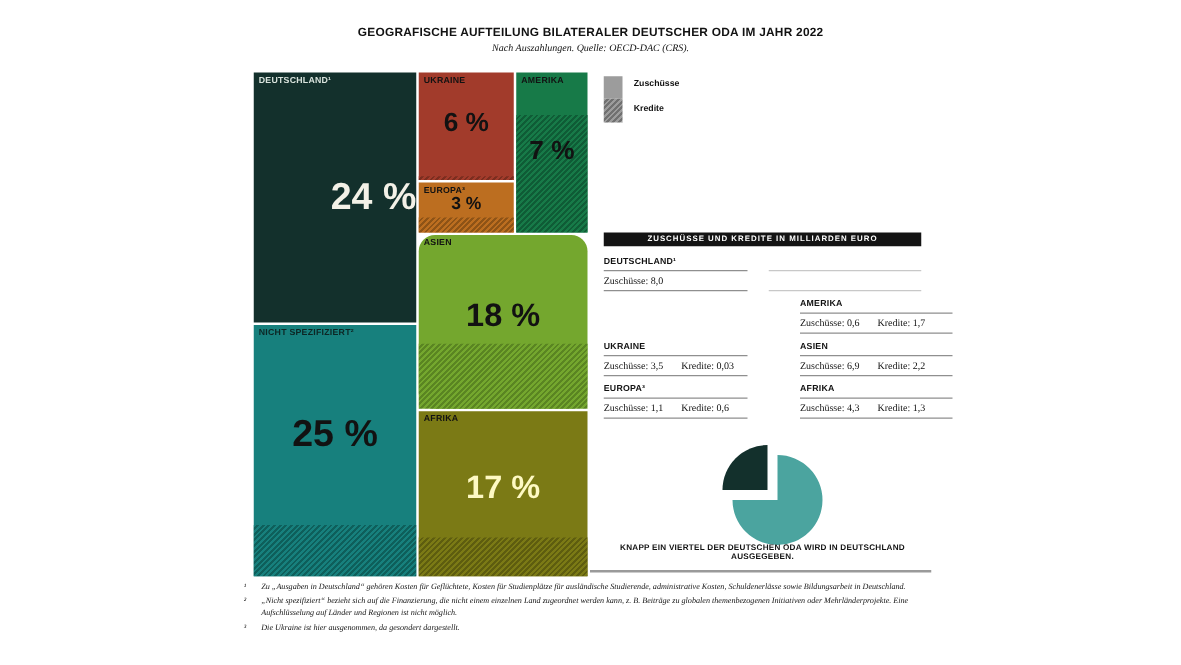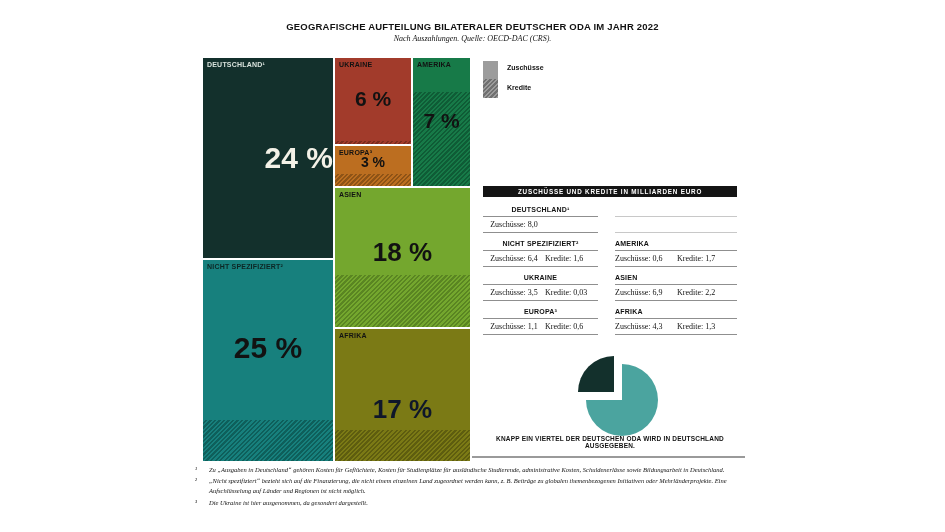--- a/index.html
+++ b/index.html
@@ -46,22 +46,22 @@
   
   .tbl-header{position:absolute;left:483px;top:186px;width:254px;height:11px;background:#141414;
               color:#ffffff;font-size:6.3px;font-weight:700;letter-spacing:.8px;
               display:flex;align-items:center;justify-content:center;}
   .entry{position:absolute;}
   .t-name{font-size:7px;font-weight:700;letter-spacing:.2px;line-height:8px;
           padding-bottom:2px;border-bottom:1px solid #8f8f8f;}
   .t-vals{display:flex;font-family:"Liberation Serif",serif;font-size:8px;line-height:9px;
           padding:3px 0;border-bottom:1px solid #8f8f8f;}
   .t-z{width:62px;}
-  .colL{left:483px;width:115px;text-align:center;}
-  .colR{left:615px;width:122px;}
+  .colL{left:483px;width:115px;}
+  .colR{left:640px;width:122px;}
   .row1{top:206px;} .row2{top:240px;} .row3{top:274px;} .row4{top:308px;}
   .ghost-line{position:absolute;left:615px;width:122px;height:1px;background:#c8c8c8;}
   .g1{top:216px;} .g2{top:232px;}
 
   
   .pie{position:absolute;left:558px;top:350px;width:120px;height:100px;}
   .pie-caption{position:absolute;left:483px;top:435px;width:254px;text-align:center;
                font-size:6.5px;font-weight:700;letter-spacing:.2px;}
   .panel-rule{position:absolute;left:472px;top:456px;width:273px;height:2px;background:#9a9a9a;}
 
@@ -104,29 +104,29 @@
       <span class="tm-pct p-eur" style="color: rgb(18, 18, 18);">3 %</span>
       <div class="tm-hatch h-eur" style="background: repeating-linear-gradient(135deg, rgb(188, 110, 32) 0px, rgb(188, 110, 32) 1.6px, rgb(142, 83, 22) 1.6px, rgb(142, 83, 22) 3.2px);"></div>
     </div>
 
     <div class="tm-block b-ame" style="background-color: rgb(23, 122, 72);">
       <span class="tm-label" style="color: rgb(18, 18, 18);">AMERIKA</span>
       <span class="tm-pct p-ame" style="color: rgb(18, 18, 18);">7 %</span>
       <div class="tm-hatch h-ame" style="background: repeating-linear-gradient(135deg, rgb(23, 122, 72) 0px, rgb(23, 122, 72) 1.6px, rgb(15, 92, 54) 1.6px, rgb(15, 92, 54) 3.2px);"></div>
     </div>
 
-    <div class="tm-block b-asi" style="background-color: rgb(116, 167, 46);">
+    <div class="tm-block b-asi" style="background-color: rgb(116, 167, 46); border-radius: 13px;">
       <span class="tm-label" style="color: rgb(18, 18, 18);">ASIEN</span>
       <span class="tm-pct p-asi" style="color: rgb(18, 18, 18);">18 %</span>
       <div class="tm-hatch h-asi" style="background: repeating-linear-gradient(135deg, rgb(116, 167, 46) 0px, rgb(116, 167, 46) 1.6px, rgb(90, 133, 34) 1.6px, rgb(90, 133, 34) 3.2px);"></div>
     </div>
 
     <div class="tm-block b-afr" style="background-color: rgb(123, 122, 21);">
       <span class="tm-label" style="color: rgb(18, 18, 18);">AFRIKA</span>
-      <span class="tm-pct p-afr" style="color: #0f172a; margin-top: 20px;">17 %</span>
+      <span class="tm-pct p-afr" style="color: #fef9c3;">17 %</span>
       <div class="tm-hatch h-afr" style="background: repeating-linear-gradient(135deg, rgb(123, 122, 21) 0px, rgb(123, 122, 21) 1.6px, rgb(94, 93, 15) 1.6px, rgb(94, 93, 15) 3.2px);"></div>
     </div>
 
   </div>
 
   <div class="legend-swatch">
     <div class="legend-solid" style="background-color: rgb(156, 156, 156);"></div>
     <div class="legend-hatchbox" style="background: repeating-linear-gradient(135deg, rgb(156, 156, 156) 0px, rgb(156, 156, 156) 1.6px, rgb(112, 112, 112) 1.6px, rgb(112, 112, 112) 3.2px);"></div>
   </div>
   <span class="legend-label ll-z">Zuschüsse</span>
@@ -137,27 +137,20 @@
   <div class="entry colL row1">
     <div class="t-name">DEUTSCHLAND¹</div>
     <div class="t-vals">
         <span class="t-z">Zuschüsse: 8,0</span>
         <span></span>
       </div>
   </div>
   <div class="ghost-line g1"></div>
   <div class="ghost-line g2"></div>
 
-  <div class="entry colL row2">
-    <div class="t-name">NICHT SPEZIFIZIERT²</div>
-    <div class="t-vals">
-        <span class="t-z">Zuschüsse: 6,4</span>
-        <span>Kredite: 1,6</span>
-      </div>
-  </div>
 
   <div class="entry colR row2">
     <div class="t-name">AMERIKA</div>
     <div class="t-vals">
         <span class="t-z">Zuschüsse: 0,6</span>
         <span>Kredite: 1,7</span>
       </div>
   </div>
 
   <div class="entry colL row3">

